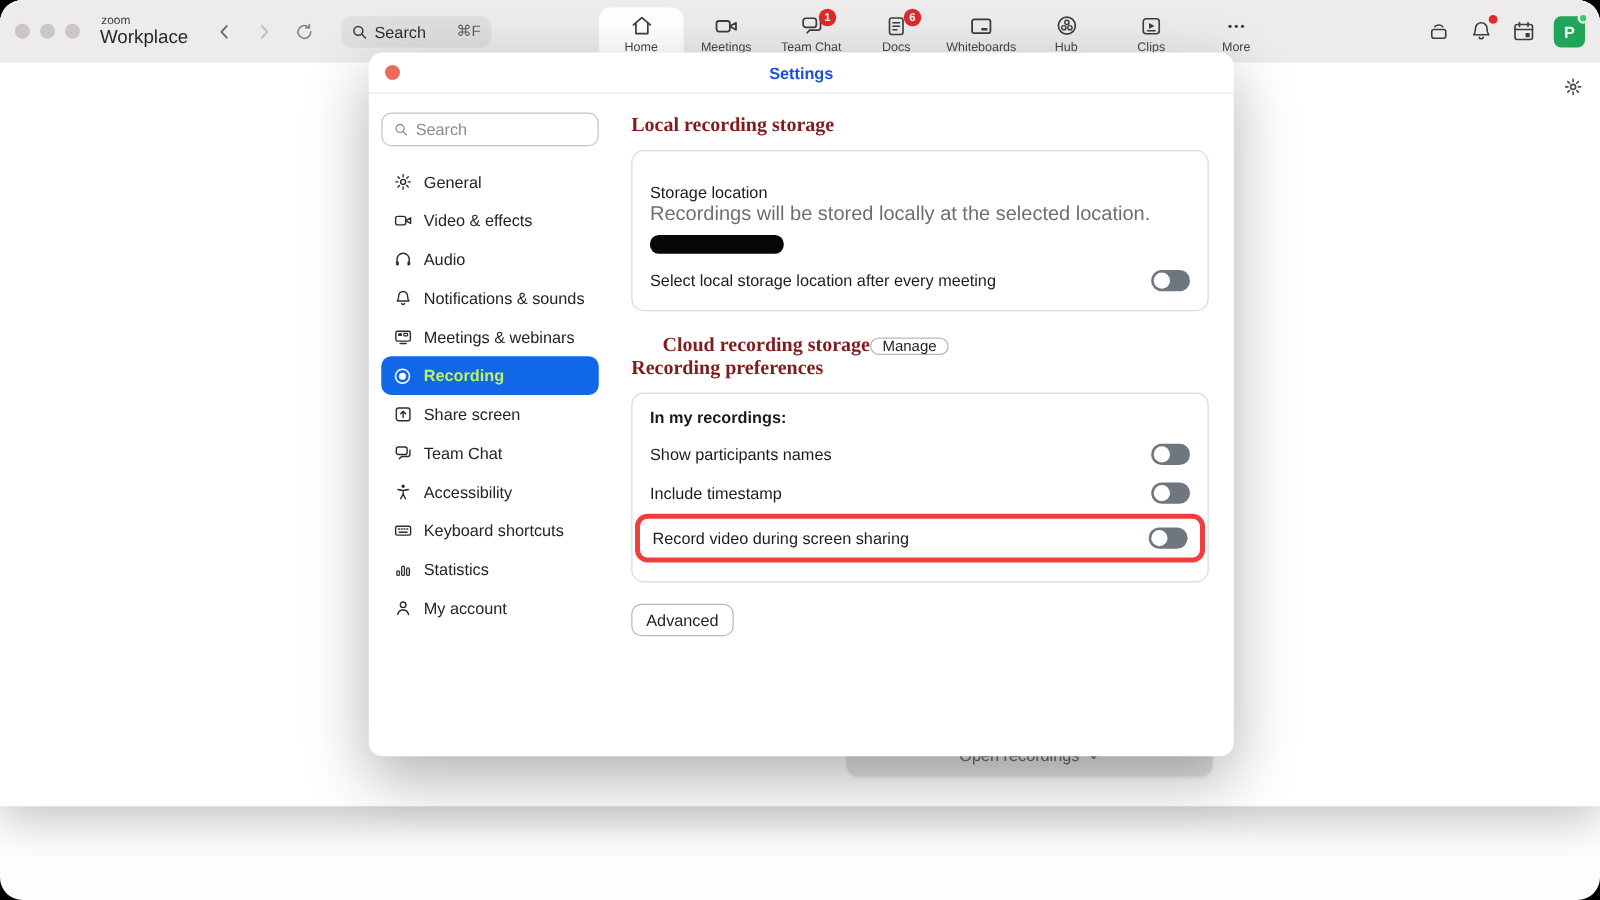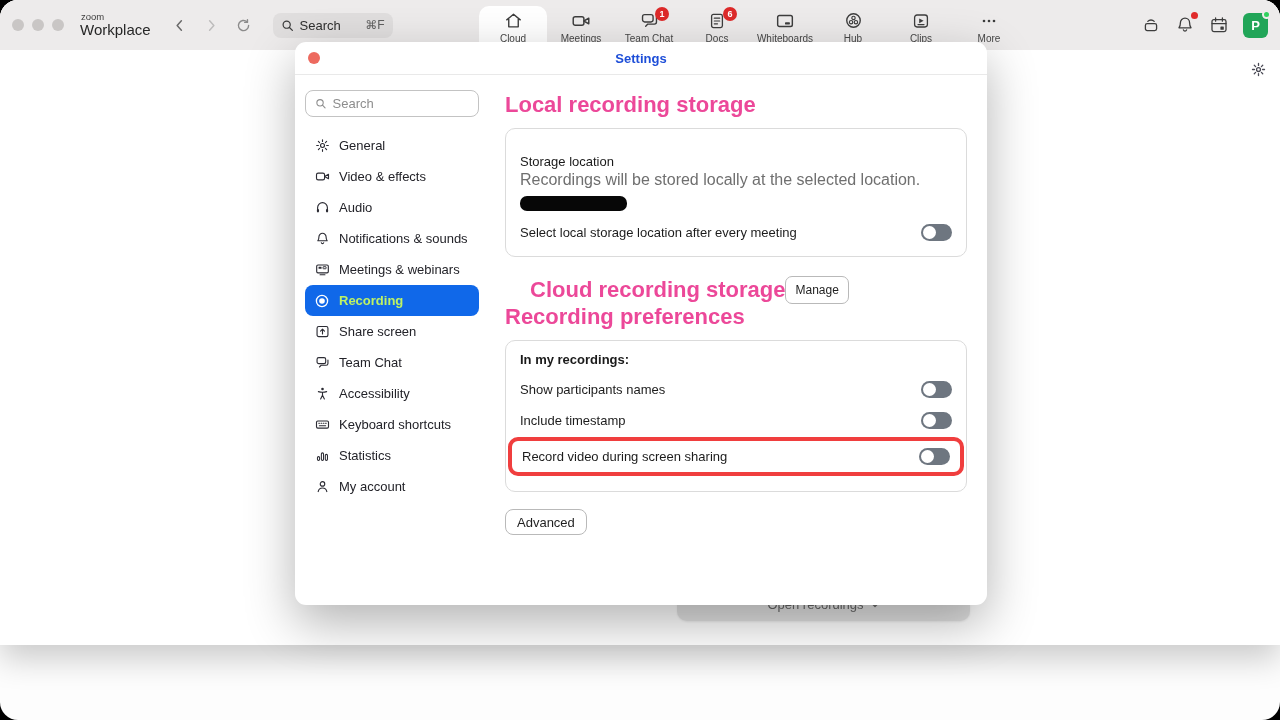--- a/index.html
+++ b/index.html
@@ -65,33 +65,33 @@
                     font-family:"Liberation Sans", sans-serif; background:transparent; }
   .m-search input::placeholder { color:#8d8d8d; }
   .m-items { margin-top:13px; }
   .m-item { height:31px; display:flex; align-items:center; gap:9px; padding:0 9px; border-radius:8px;
             font-size:13px; color:#232329; }
   .m-item .mi-icon { width:16px; height:16px; display:flex; align-items:center; justify-content:center; }
   .m-item.active { background:#1068e9; color:#bef264; font-weight:bold; }
 
   
   .m-content { position:absolute; left:210px; top:33px; width:462px; bottom:0; padding-top:17px; }
-  .h1 { font-size:22px; font-weight:bold; color:#ec4899; }
+  .h1 { font-size:16px; font-weight:bold; color:#7f1d1d;font-family:Liberation Serif, serif; }
   .card { border:1px solid #dbdbdb; border-radius:10px; padding:11px 14px 15px; margin-top:10px; background:#fff; }
   .f-title { font-size:13px; color:#1a1a1a;margin-top:14px; }
   .f-desc { font-size:16px; color:#6f6f6f; margin-top:2px; }
   .path-row { display:flex; align-items:center; gap:11px; margin-top:8px; }
   .path-input { flex:1; height:26px; border:1px solid #cfcfcf; border-radius:7px; display:flex;
                 align-items:center; gap:7px; padding:0 7px; }
   .redact { background:#070707; border-radius:7px; }
   .redact-path { height:13px; flex:1; max-width:225px; }
   .redact-free { width:107px; height:15px; margin-top:7px; }
   .btn { height:26px; padding:0 11px; border:1px solid #b9b9b9; border-radius:8px; background:#fff;
          font-size:13px; color:#1f1f1f; display:flex; align-items:center; white-space:nowrap; }
-  .btn-sm { height:28px; padding:0 9px; font-size:12px; border-radius:7px; }
+  .btn-sm { height:14px; padding:0 9px; font-size:12px; border-radius:7px; }
   .toggle-row { display:flex; align-items:center; justify-content:space-between; margin-top:13px; }
   .t-label13 { font-size:13px; color:#1c1c1c; }
   .toggle { width:31px; height:17px; border-radius:9px; background:#6e7680; position:relative; flex:none; }
   .toggle .knob { position:absolute; left:2px; top:2px; width:13px; height:13px; border-radius:50%; background:#fff; }
   .sec-row { display:flex; align-items:center; justify-content:flex-start; margin-top:19px;margin-left:25px; }
   .prefs-h { }
   .group-label { font-size:13px; font-weight:bold; color:#1a1a1a; }
   .pref-row { display:flex; align-items:center; justify-content:space-between; margin-top:14px; }
   .hl-red { border:4px solid #f03e3e; border-radius:10px; margin:8px -12px 0; padding:7px 10px;
             display:flex; align-items:center; justify-content:space-between; }
@@ -142,21 +142,21 @@
         </div>
       </div>
 
       <div class="tabs">
         <div class="tab active">
           <span class="t-icon">
             <svg width="19" height="19" viewBox="0 0 18 18">
                 <path d="M2.6 8.4L9 3l6.4 5.4M4.5 7.5V15h9V7.5" fill="none" stroke="#3d3d3d" stroke-width="1.3" stroke-linecap="round" stroke-linejoin="round"></path>
               </svg>
           </span>
-          <span class="t-label">Cloud</span>
+          <span class="t-label">Home</span>
         </div>
         <div class="tab">
           <span class="t-icon">
             <svg width="20" height="20" viewBox="0 0 18 18">
                 <rect x="2" y="5.2" width="9.6" height="7.6" rx="1.8" fill="none" stroke="#3d3d3d" stroke-width="1.3"></rect>
                 <path d="M11.6 9l4.4-2.5v5z" fill="none" stroke="#3d3d3d" stroke-width="1.3" stroke-linejoin="round"></path>
               </svg>
           </span>
           <span class="t-label">Meetings</span>
         </div>

